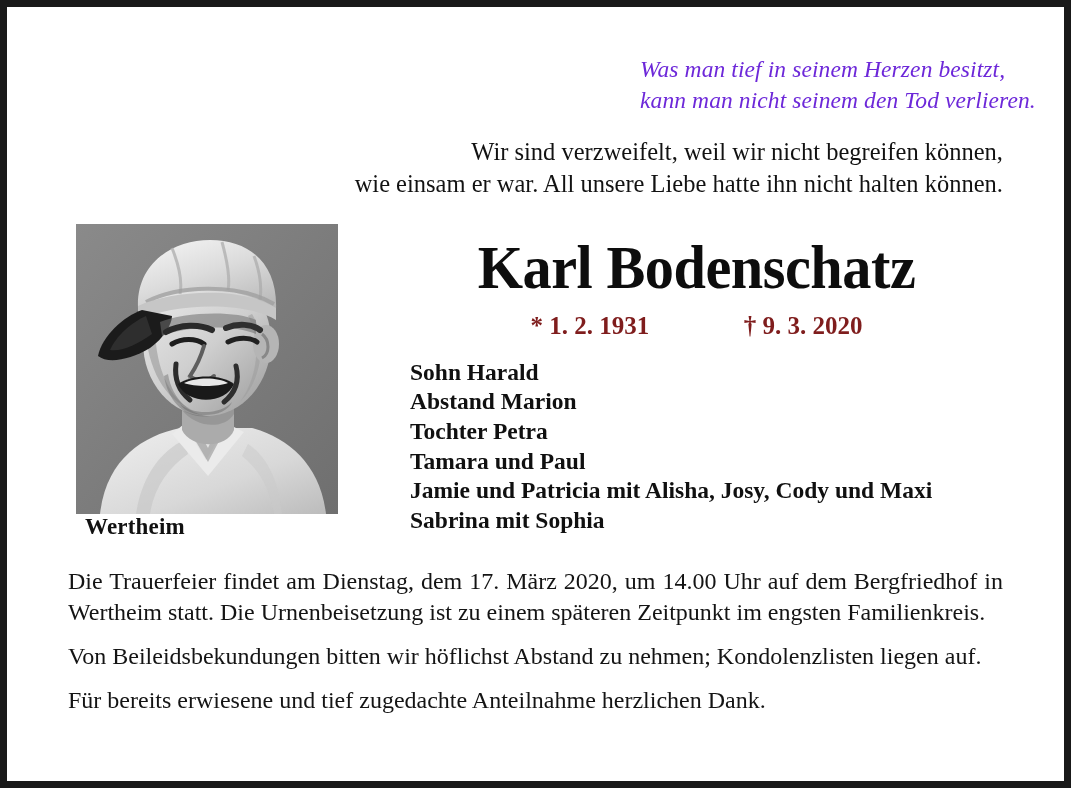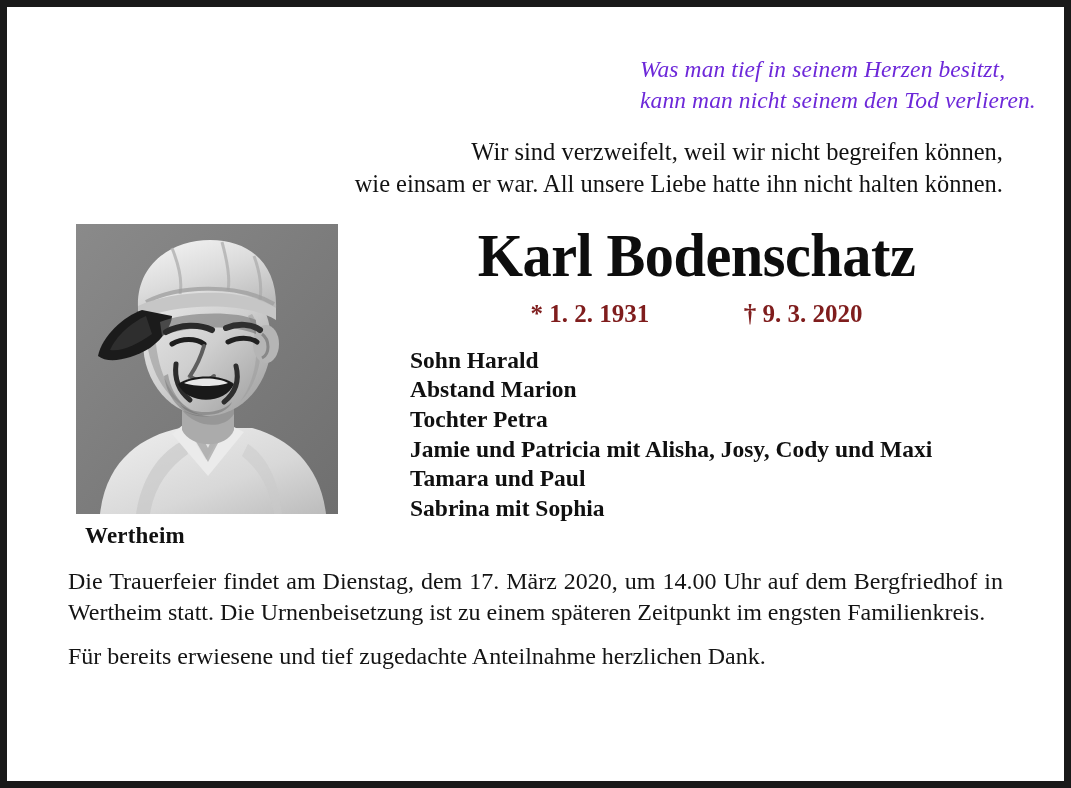--- a/index.html
+++ b/index.html
@@ -74,32 +74,31 @@
     position: relative;
     width: 262px;
     height: 290px;
     background: #7c7c7c;
     overflow: hidden;
   }
   .portrait svg { display: block; width: 100%; height: 100%; }
 
   .place {
     margin: 0;
-    padding-top: 9px;
     padding-left: 9px;
     font-size: 23px;
     font-weight: bold;
     color: #111111;
     letter-spacing: 0.2px;
   }
 
   .right-col {
     position: absolute;
     left: 330px;
-    top: 0;
+    top: 12px;
     right: 8px;
   }
 
   .deceased-name {
     margin: 0;
     text-align: center;
     font-size: 62px;
     font-weight: bold;
     line-height: 1.0;
     letter-spacing: -0.5px;
@@ -277,27 +276,28 @@
           <span class="birth">* 1. 2. 1931</span>
           <span class="gap"></span>
           <span class="death">† 9. 3. 2020</span>
         </p>
 
 
         <ul class="mourners">
           <li>Sohn Harald</li>
           <li>Abstand Marion</li>
           <li>Tochter Petra</li>
+          <li>Tamara und Paul</li>
           <li>Jamie und Patricia mit Alisha, Josy, Cody und Maxi</li>
-          <li>Tamara und Paul</li>
           <li>Sabrina mit Sophia</li>
         </ul>
       </div>
 
     </div>
 
     <div class="footer">
       <p class="para-service">Die Trauerfeier findet am Dienstag, dem 17. März 2020, um 14.00 Uhr auf dem Bergfriedhof in Wertheim statt. Die Urnenbeisetzung ist zu einem späteren Zeitpunkt im engsten Familienkreis.</p>
+      <p class="para-condolence">Von Beileidsbekundungen bitten wir höflichst Abstand zu nehmen; Kondolenzlisten liegen auf.</p>
       <p class="para-thanks">Für bereits erwiesene und tief zugedachte Anteilnahme herzlichen Dank.</p>
     </div>
 
   </div>
 </div>
 
 </body></html>

